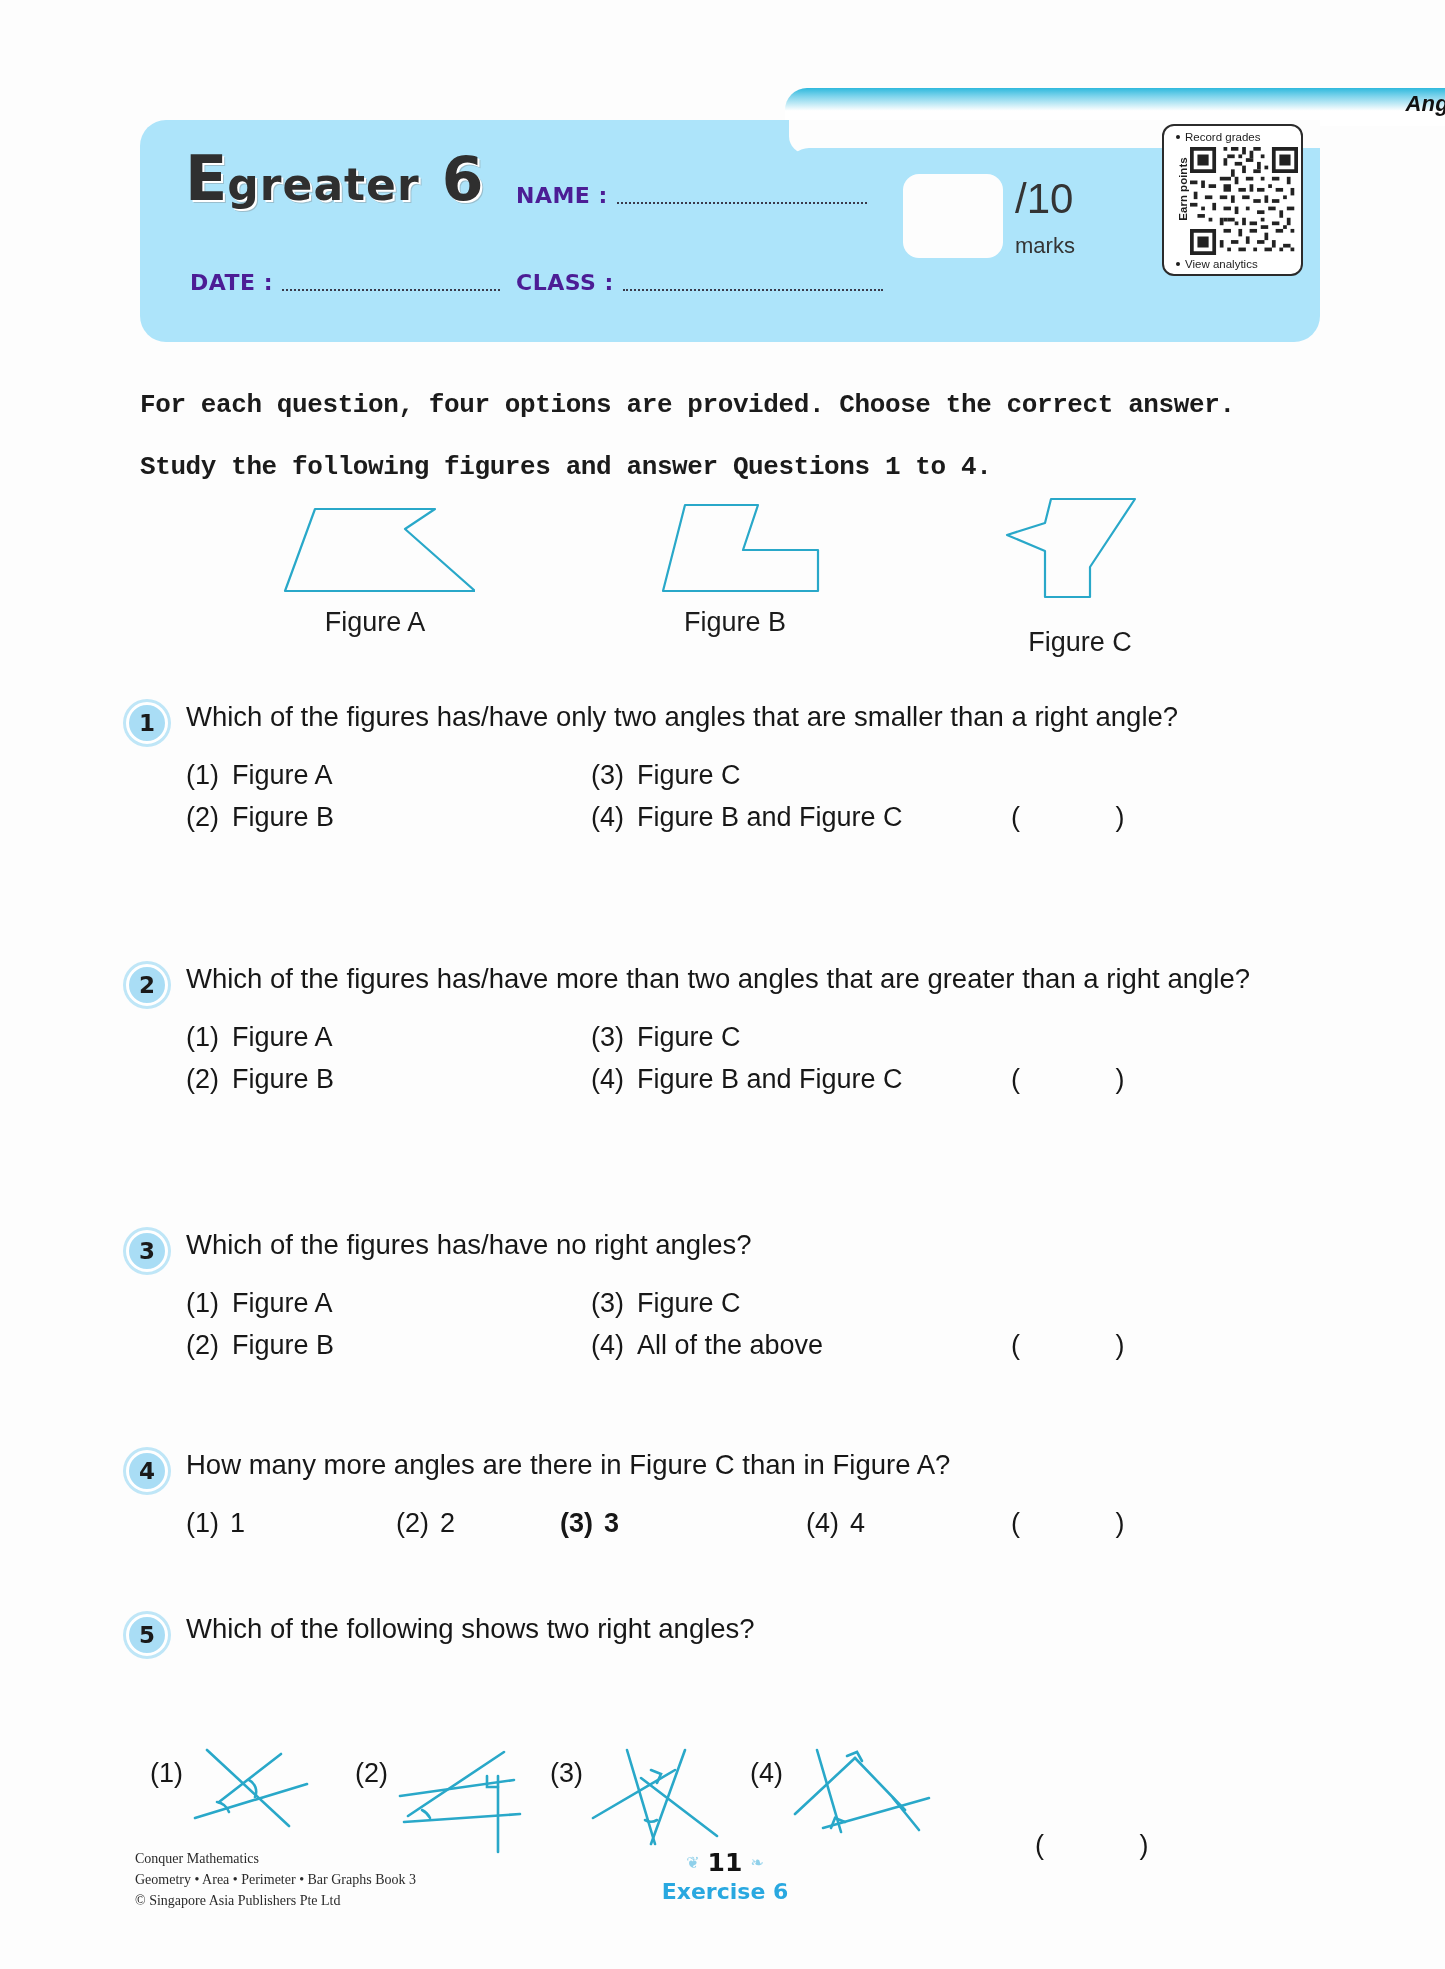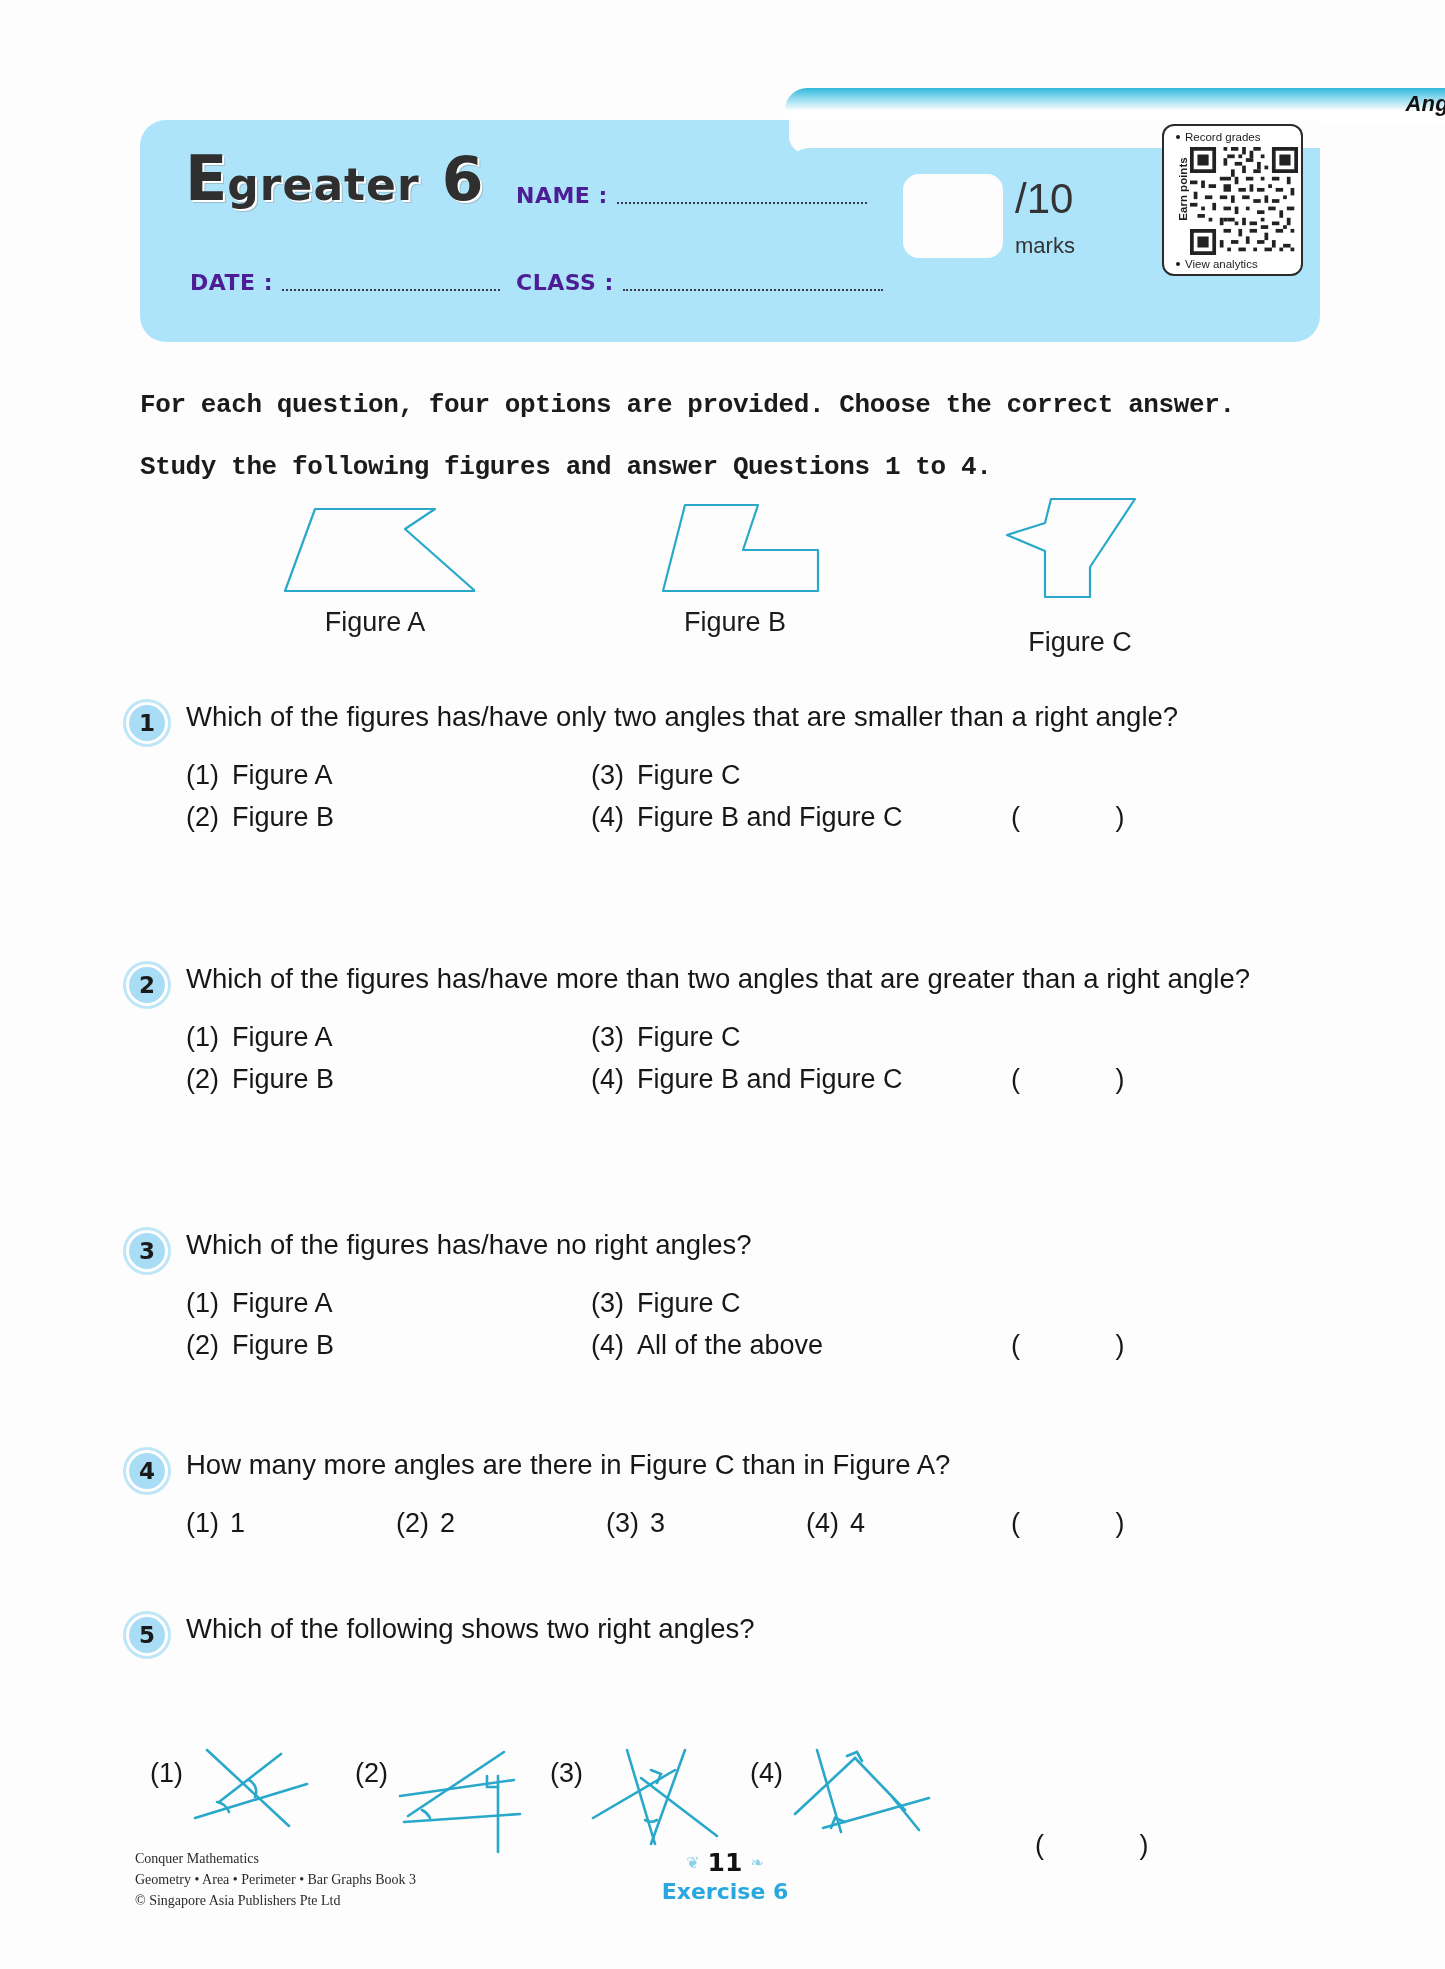--- a/index.html
+++ b/index.html
@@ -292,21 +292,21 @@
     letter-spacing: 44px;
     white-space: nowrap;
   }
 
   .opts4 { margin-left: 60px; margin-top: 16px; position: relative; height: 44px;
            font-family: "Liberation Sans", sans-serif; font-size: 27px; color: #171717; }
   .o4 { position: absolute; white-space: nowrap; }
   .o4 .onum { display: inline-block; min-width: 44px; }
   .o4a { left: 0px; }
   .o4b { left: 210px; }
-  .o4c { left: 420px; }
+  .o4c { left: 374px; font-weight: bold; }
   .o4d { left: 620px; }
 
   
   .q5-opts {
     position: absolute;
     left: 150px;
     top: 1740px;
     width: 1180px;
     height: 130px;
   }

